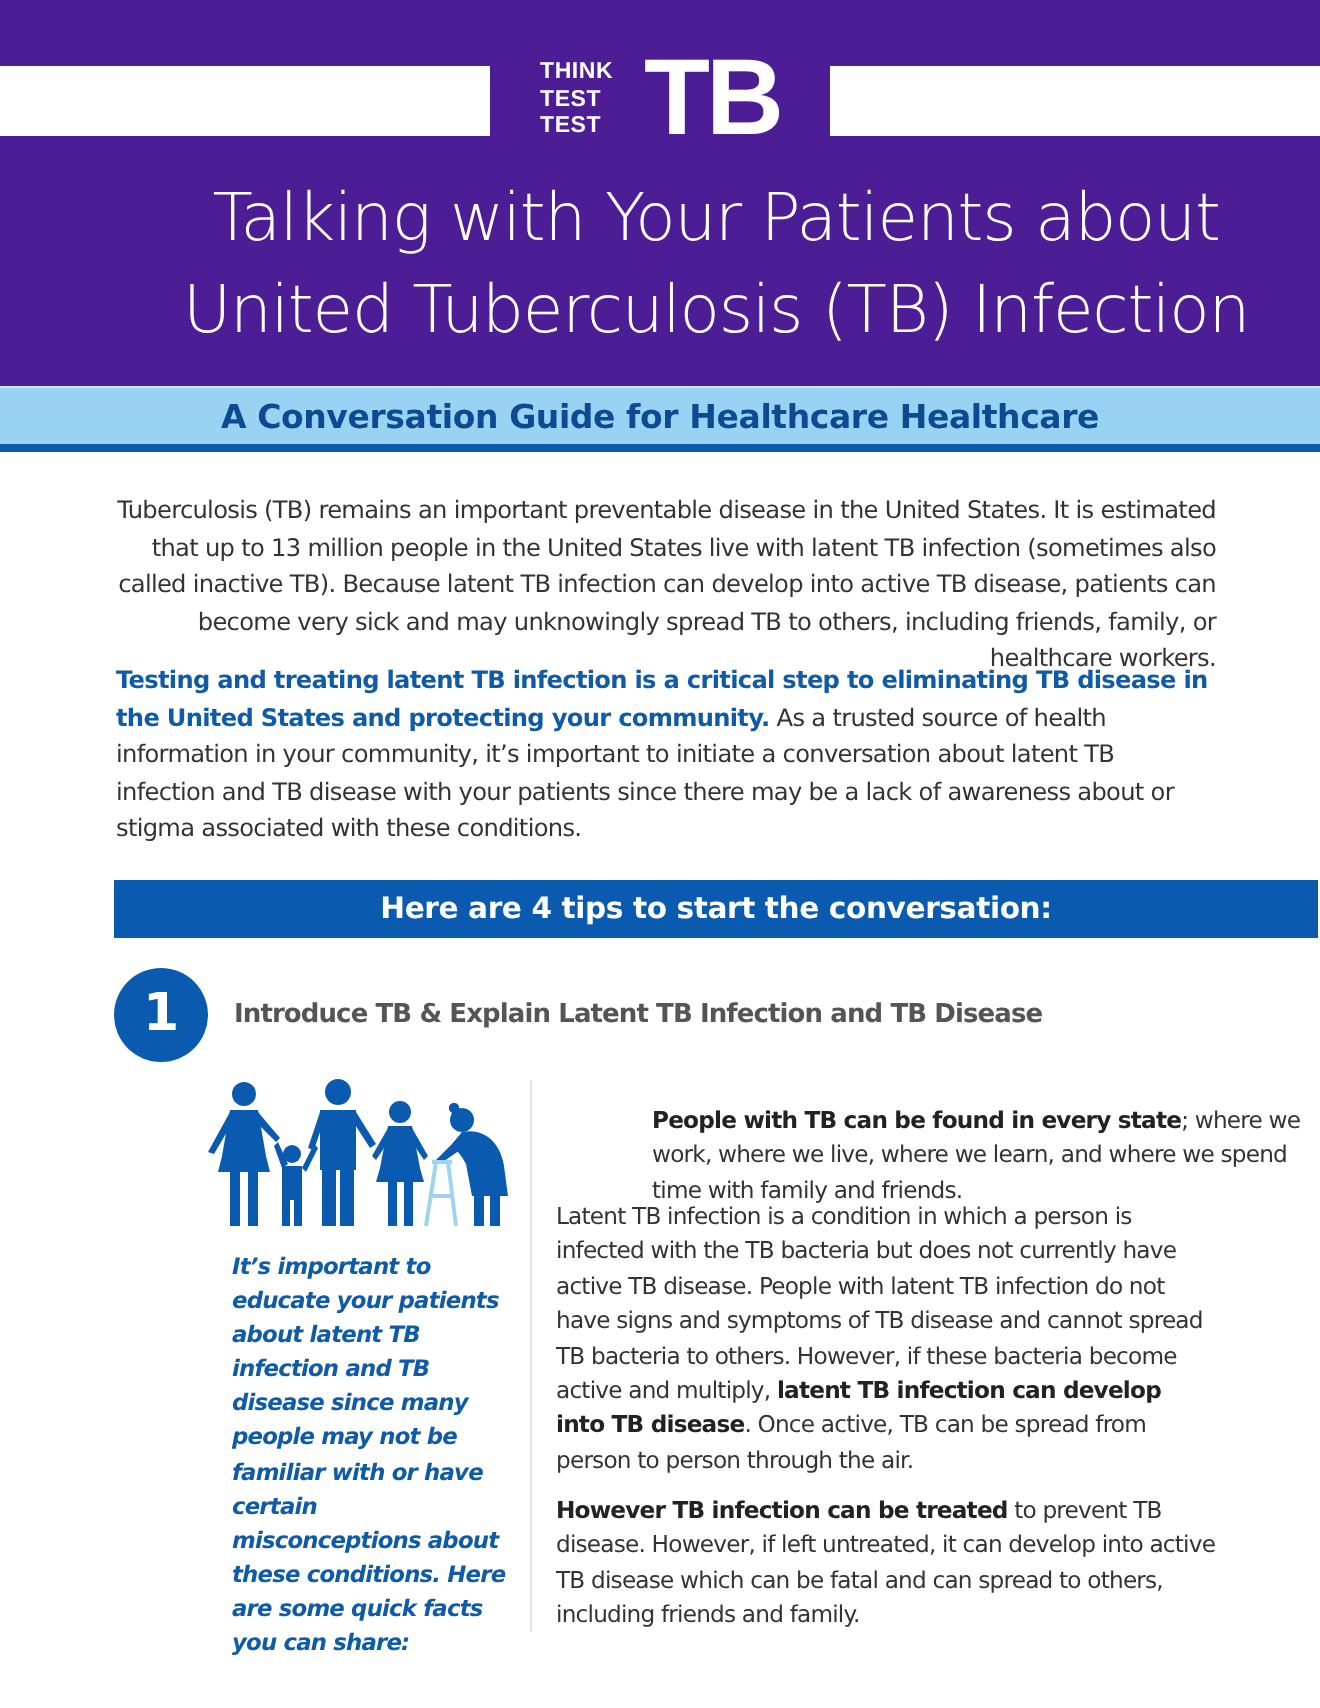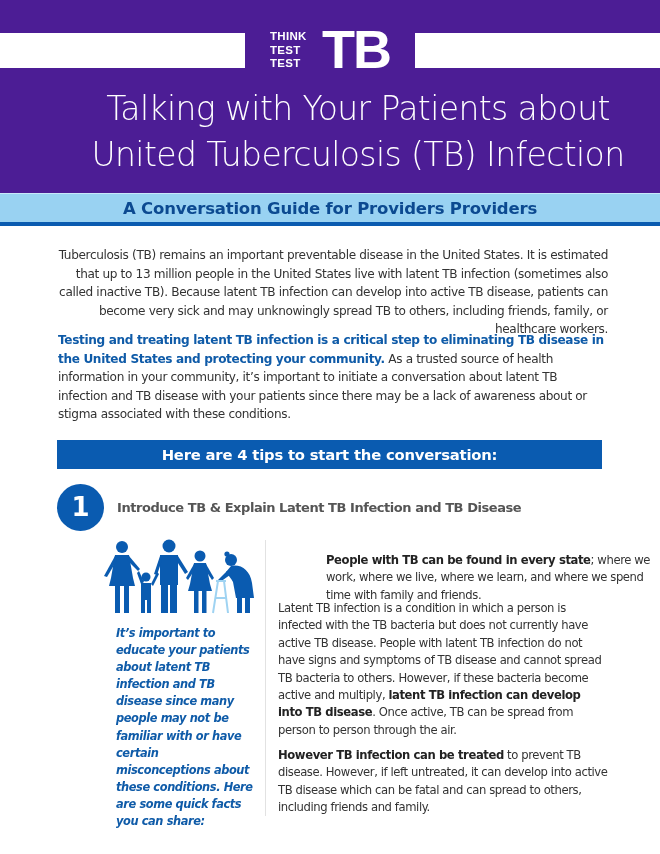--- a/index.html
+++ b/index.html
@@ -20,21 +20,21 @@
     .sub-rule { position: absolute; left: 0; top: 222px; width: 660px; height: 4px; background: #0a5bb0; }
     .subtitle { position: absolute; left: 0; top: 198px; width: 660px; text-align: center; color: #0c4a91; font-family: "DejaVu Sans", sans-serif; font-weight: bold; font-size: 16.5px; line-height: 22px; letter-spacing: -0.2px; }
 
     
     .para { position: absolute; left: 58px; width: 550px; font-family: "DejaVu Sans", sans-serif; font-size: 12.1px; line-height: 18.6px; color: #333333; letter-spacing: -0.35px; }
     .p1 { top: 246px; text-align: right; }
     .p2 { top: 331px; }
     .blue-bold { color: #0f5ba8; font-weight: bold; }
 
     
-    .tips-banner { position: absolute; left: 57px; top: 440px; width: 545px; height: 29px; background: #0a5bb0; color: #ffffff; text-align: center; font-family: "DejaVu Sans", sans-serif; font-weight: bold; font-size: 14.8px; line-height: 29px; letter-spacing: -0.2px; }
+    .tips-banner { position: absolute; left: 57px; top: 440px; width: 602px; height: 29px; background: #0a5bb0; color: #ffffff; text-align: center; font-family: "DejaVu Sans", sans-serif; font-weight: bold; font-size: 14.8px; line-height: 29px; letter-spacing: -0.2px; }
 
     
     .step-circle { position: absolute; left: 57px; top: 484px; width: 47px; height: 47px; border-radius: 50%; background: #0a5bb0; color: #ffffff; text-align: center; font-family: "DejaVu Sans", sans-serif; font-weight: bold; font-size: 26px; line-height: 47px; }
     .step-title { position: absolute; left: 117px; top: 497px; font-family: "DejaVu Sans", sans-serif; font-weight: bold; font-size: 13px; line-height: 22px; color: #555555; letter-spacing: -0.45px; }
 
     
     .family { position: absolute; left: 100px; top: 538px; width: 160px; height: 80px; }
 
     
     .side-note { position: absolute; left: 116px; top: 625px; width: 140px; font-family: "DejaVu Sans", sans-serif; font-style: italic; font-weight: bold; font-size: 11.4px; line-height: 17.1px; color: #0f5ba8; letter-spacing: -0.4px; }
@@ -63,21 +63,21 @@
     </div>
     <div class="logo-big">TB</div>
   </div>
   <div class="title">
     <div>Talking with Your Patients about</div>
     <div>United Tuberculosis (TB) Infection</div>
   </div>
 </div>
 <div class="sub-band"></div>
 <div class="sub-rule"></div>
-<div class="subtitle">A Conversation Guide for Providers Providers</div>
+<div class="subtitle">A Conversation Guide for Healthcare Healthcare</div>
 
 <p class="para p1">Tuberculosis (TB) remains an important preventable disease in the United States. It is estimated that up to 13 million people in the United States live with latent TB infection (sometimes also called inactive TB). Because latent TB infection can develop into active TB disease, patients can become very sick and may unknowingly spread TB to others, including friends, family, or healthcare workers.</p>
 <p class="para p2"><span class="blue-bold">Testing and treating latent TB infection is a critical step to eliminating TB disease in the United States and protecting your community.</span><span> As a trusted source of health information in your community, it’s important to initiate a conversation about latent TB infection and TB disease with your patients since there may be a lack of awareness about or stigma associated with these conditions.</span></p>
 
 <div class="tips-banner">Here are 4 tips to start the conversation:</div>
 
 <div class="step-circle">1</div>
 <div class="step-title">Introduce TB &amp; Explain Latent TB Infection and TB Disease</div>
 
 <div class="family">

